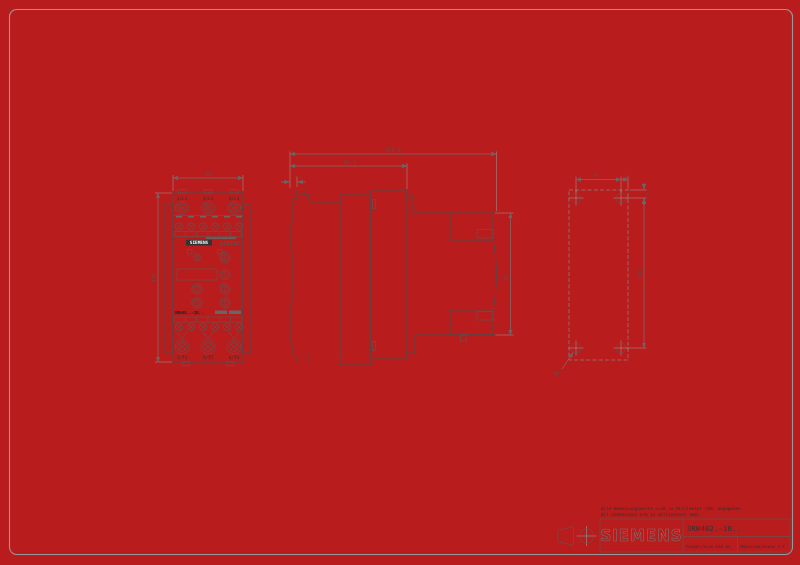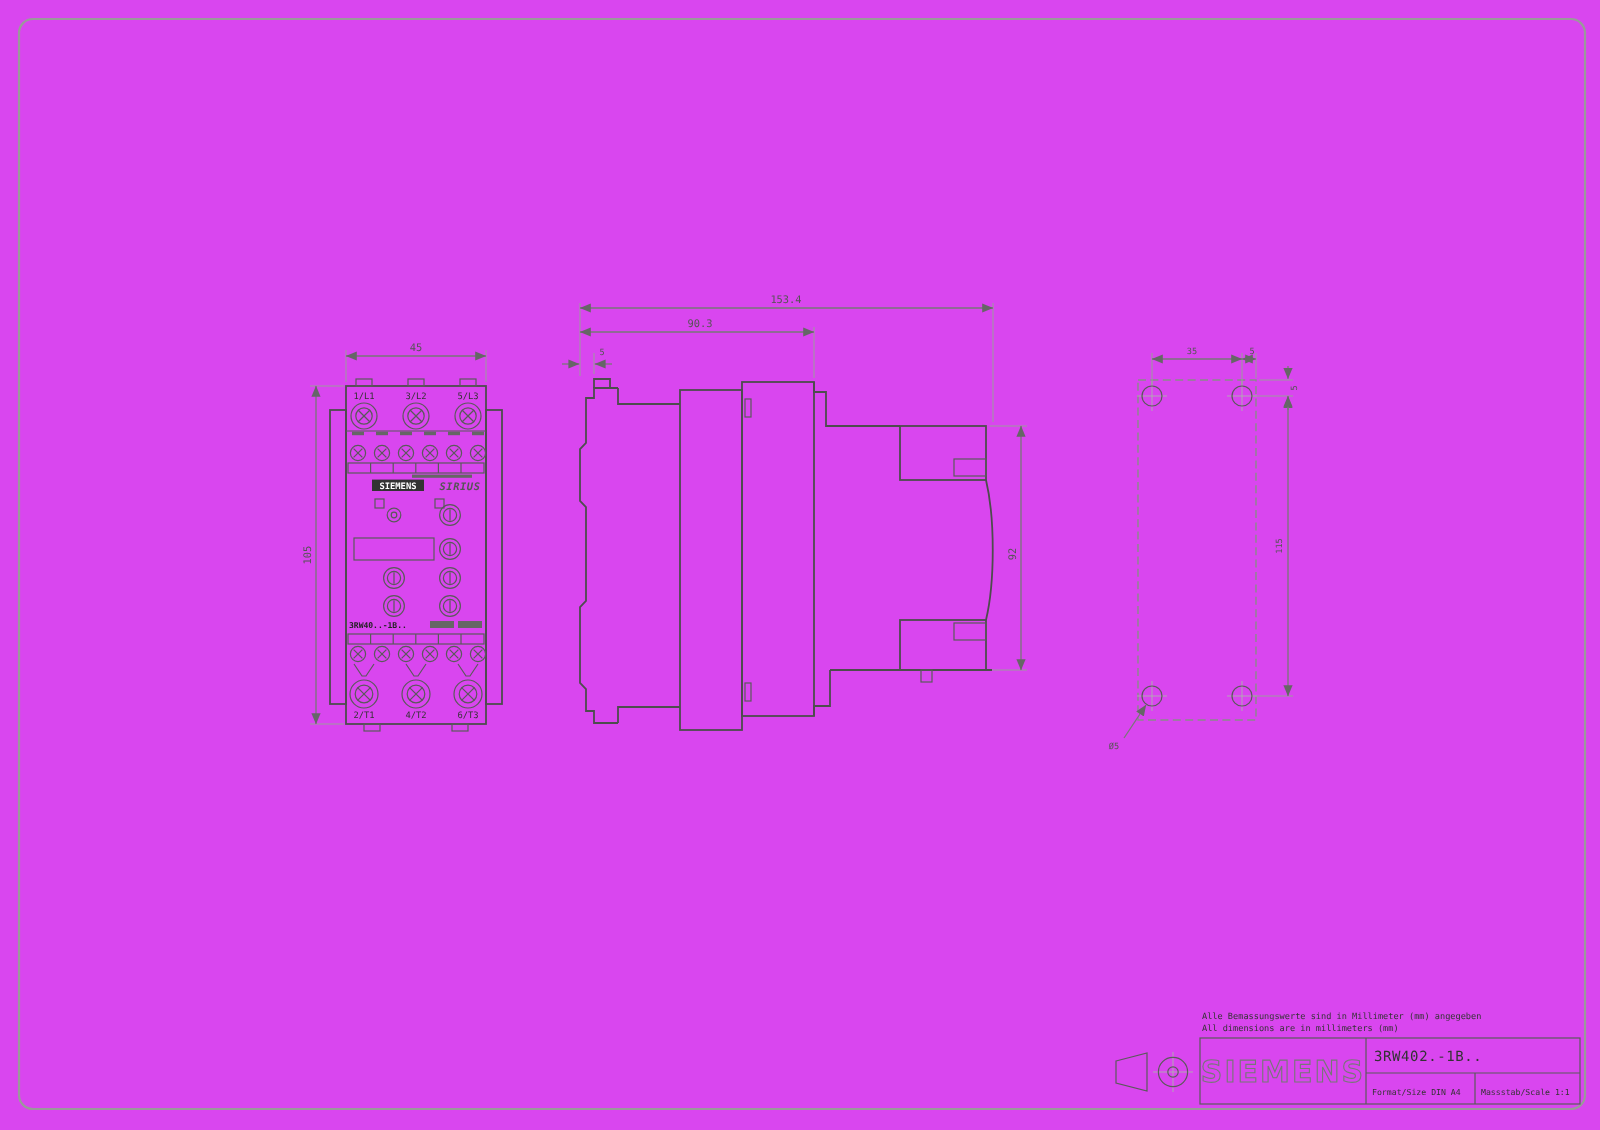--- a/index.html
+++ b/index.html
@@ -1,16 +1,16 @@
 <!DOCTYPE html>
 <html><head>
 <meta charset="utf-8">
 <style>
   html,body{margin:0;padding:0;background:#fff}
-  .stage{position:relative;width:800px;height:565px;background:#d946ef;overflow:hidden}
+  .stage{position:relative;width:800px;height:565px;background:#b91c1c;overflow:hidden}
   svg{display:block}
   .obj{fill:none;stroke:#4d4d4d;stroke-width:.9;stroke-linejoin:miter}
   .obj2{fill:none;stroke:#5a5a5a;stroke-width:.6}
   .cl{stroke:#b0b0b0;stroke-width:.45}
   .dash{fill:none;stroke:#8a8a8a;stroke-width:.7;stroke-dasharray:4 2.2}
   .dim{stroke:#777;stroke-width:.65;fill:none;marker-start:url(#arr);marker-end:url(#arr)}
   .dimE{stroke:#777;stroke-width:.65;fill:none;marker-end:url(#arr)}
   .ext{stroke:#9c9c9c;stroke-width:.5;fill:none}
   .bar{fill:#666;stroke:none}
   .dark{fill:#333;stroke:none}

